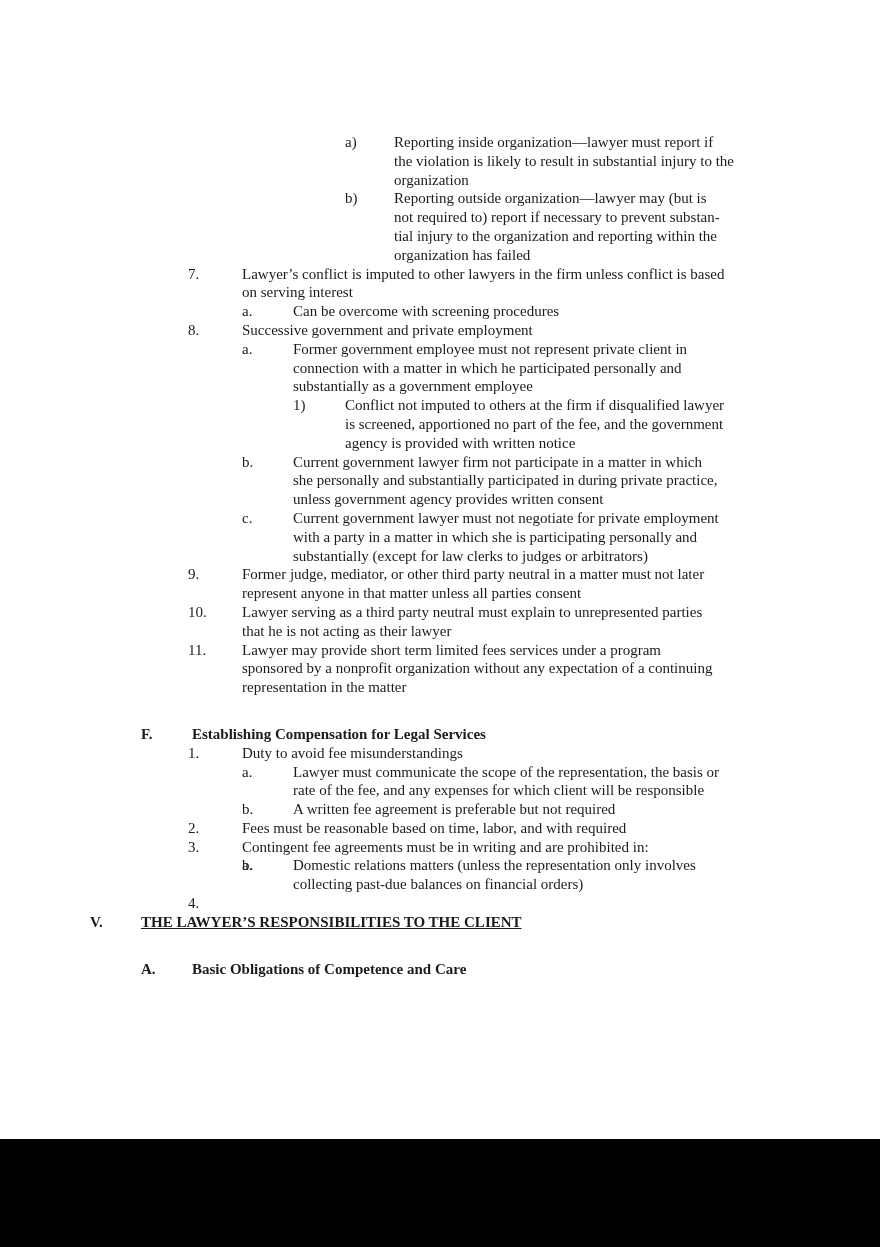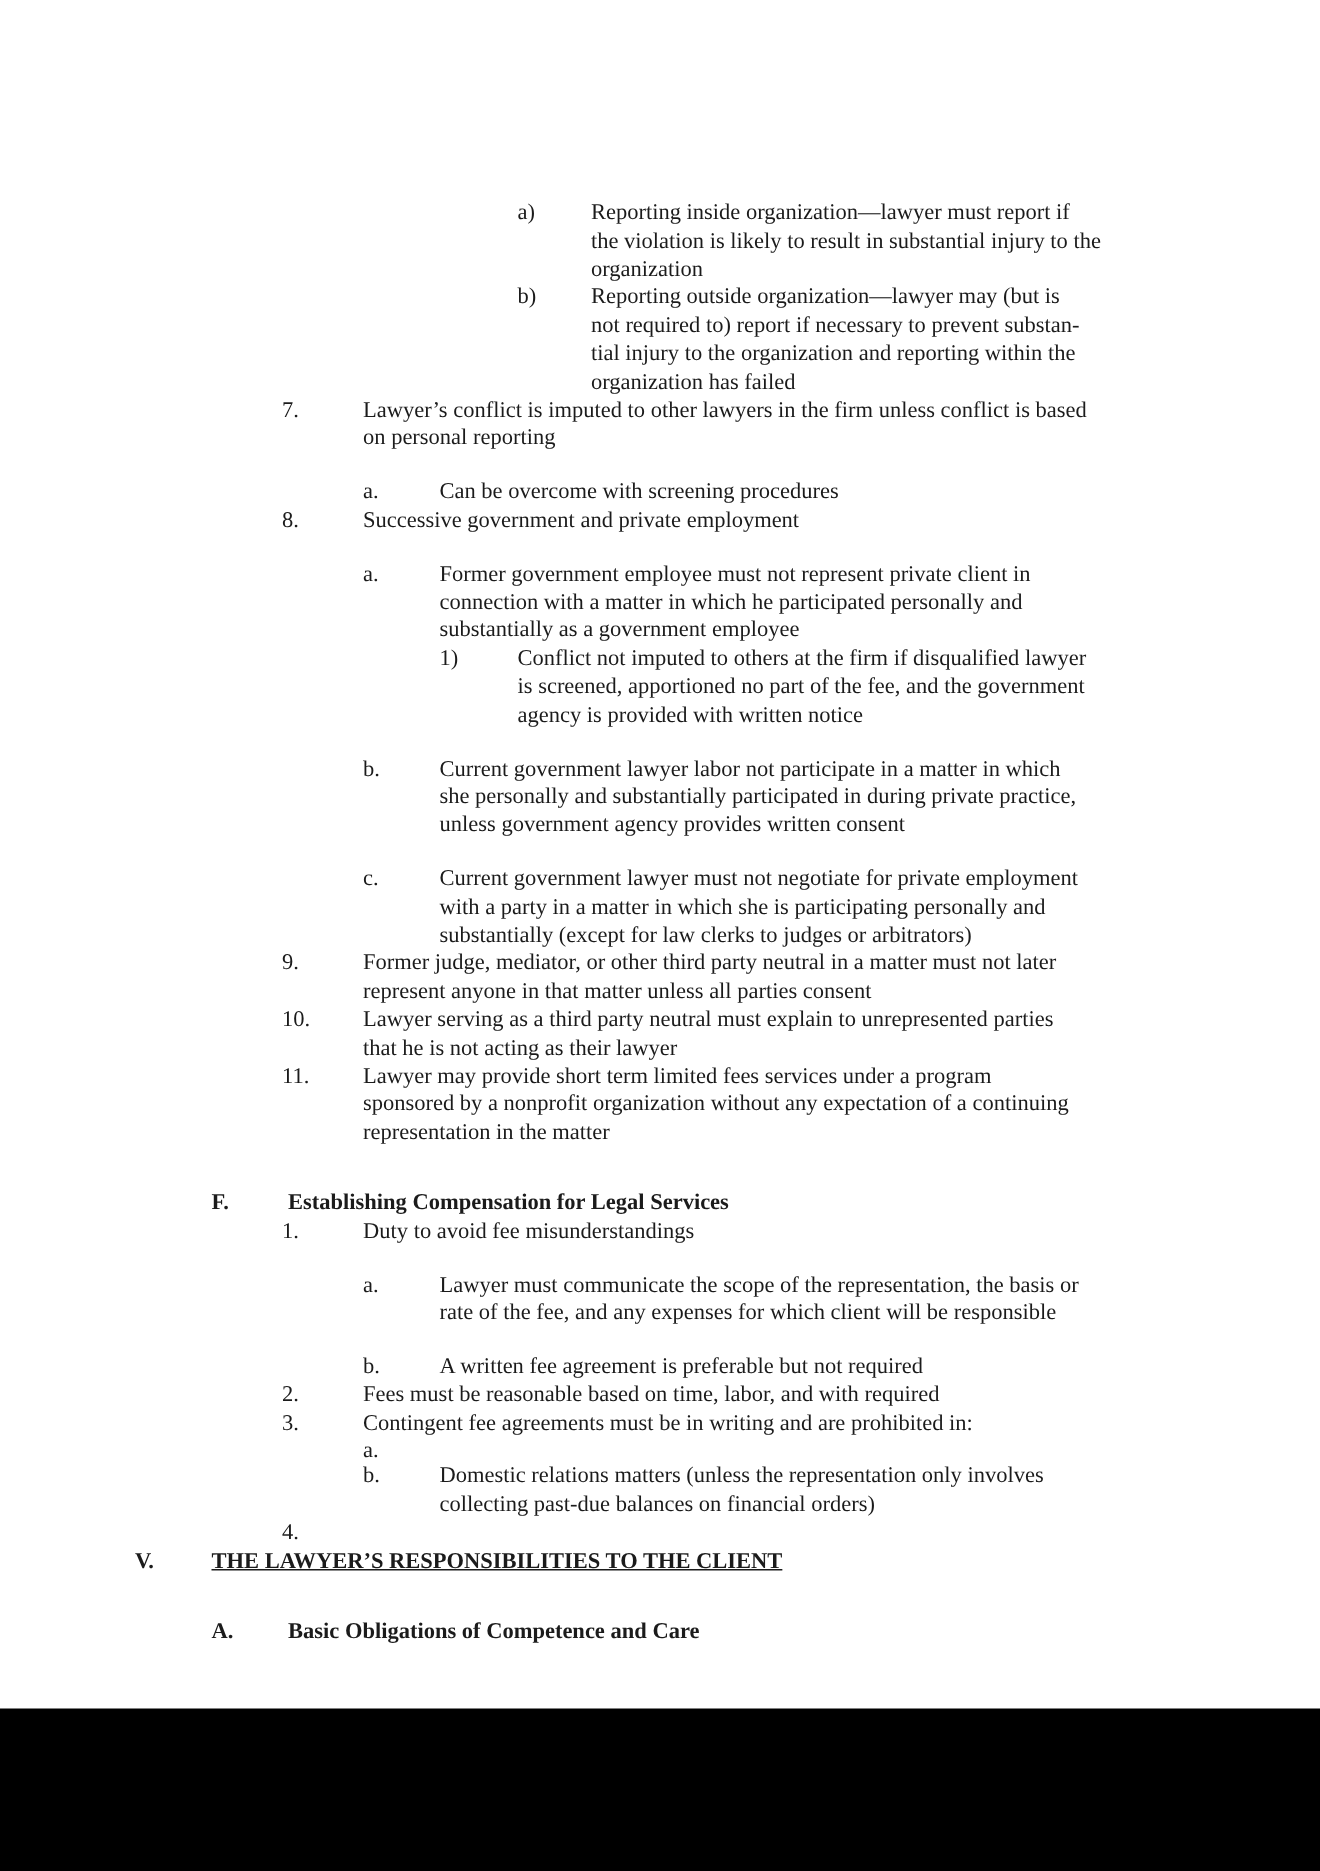--- a/index.html
+++ b/index.html
@@ -30,21 +30,21 @@
   .marker { position: absolute; top: 0; }
   .text { white-space: pre; }
 
   .lv-roman  .marker { left: 90px; }
   .lv-roman  .text   { margin-left: 141px; text-decoration: underline; }
   .lv-letter .marker { left: 141px; }
   .lv-letter .text   { margin-left: 192px; margin-top: 28px; }
   .lv-num    .marker { left: 188px; }
   .lv-num    .text   { margin-left: 242px; }
   .lv-alpha  .marker { left: 242px; }
-  .lv-alpha  .text   { margin-left: 293px; margin-top: 17px; }
+  .lv-alpha  .text   { margin-left: 293px; }
   .lv-pnum   .marker { left: 293px; }
   .lv-pnum   .text   { margin-left: 345px; }
   .lv-palpha .marker { left: 345px; }
   .lv-palpha .text   { margin-left: 394px; }
 
   .bottom-band {
     position: absolute;
     left: 0;
     top: 1139px;
     width: 880px;
@@ -66,21 +66,21 @@
       <div class="item lv-palpha">
         <span class="marker">b)</span>
         <div class="text">Reporting outside organization—lawyer may (but is
 not required to) report if necessary to prevent substan-
 tial injury to the organization and reporting within the
 organization has failed</div>
       </div>
       <div class="item lv-num">
         <span class="marker">7.</span>
         <div class="text">Lawyer’s conflict is imputed to other lawyers in the firm unless conflict is based
-on personal reporting</div>
+on serving interest</div>
       </div>
       <div class="item lv-alpha">
         <span class="marker">a.</span>
         <div class="text">Can be overcome with screening procedures</div>
       </div>
       <div class="item lv-num">
         <span class="marker">8.</span>
         <div class="text">Successive government and private employment</div>
       </div>
       <div class="item lv-alpha">
@@ -90,21 +90,21 @@
 substantially as a government employee</div>
       </div>
       <div class="item lv-pnum">
         <span class="marker">1)</span>
         <div class="text">Conflict not imputed to others at the firm if disqualified lawyer
 is screened, apportioned no part of the fee, and the government
 agency is provided with written notice</div>
       </div>
       <div class="item lv-alpha">
         <span class="marker">b.</span>
-        <div class="text">Current government lawyer labor not participate in a matter in which
+        <div class="text">Current government lawyer firm not participate in a matter in which
 she personally and substantially participated in during private practice,
 unless government agency provides written consent</div>
       </div>
       <div class="item lv-alpha">
         <span class="marker">c.</span>
         <div class="text">Current government lawyer must not negotiate for private employment
 with a party in a matter in which she is participating personally and
 substantially (except for law clerks to judges or arbitrators)</div>
       </div>
       <div class="item lv-num">

